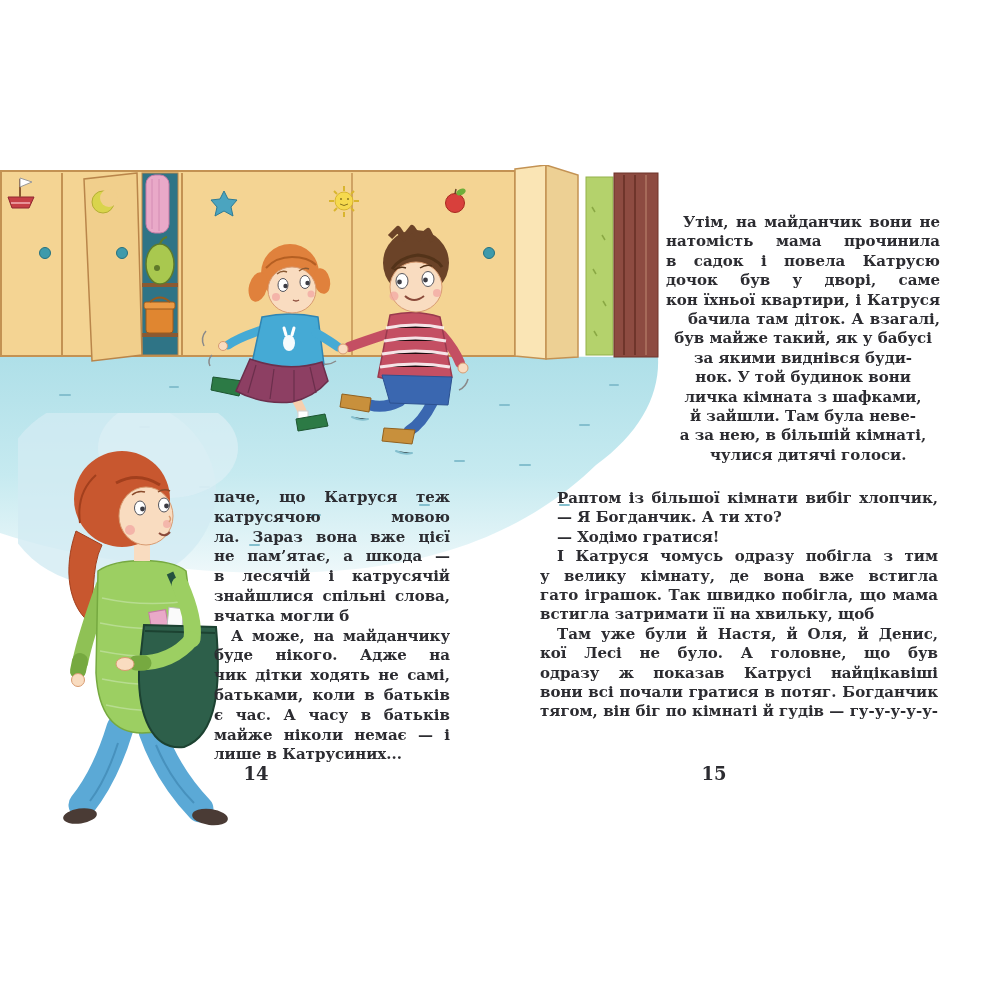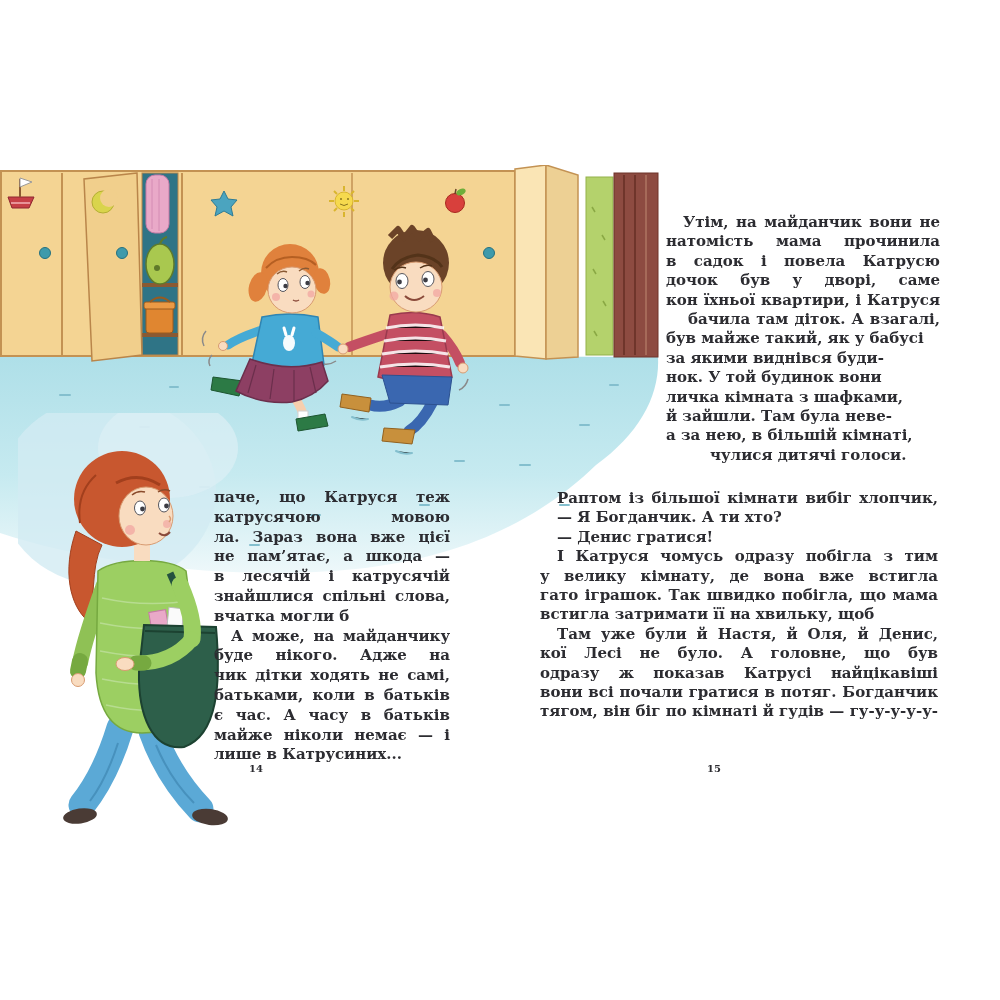--- a/index.html
+++ b/index.html
@@ -4,25 +4,25 @@
 <style>
   html,body{margin:0;padding:0;background:#fff;}
   .page{position:relative;width:1000px;height:1000px;background:#ffffff;overflow:hidden;
         font-family:"DejaVu Serif","Liberation Serif",serif;color:#2c2c31;}
   svg{position:absolute;}
   .col{position:absolute;font-weight:600;}
   .ln{height:19.4px;line-height:19.4px;overflow:hidden;font-size:15px;white-space:normal;}
   .colL .ln{height:19.8px;line-height:19.8px;}
   .j{text-align:justify;}
   .j::after{content:"";display:inline-block;width:100%;height:0;}
-  .r{text-align:left;}
+  .r{text-align:center;}
   .colL{left:214px;top:488px;width:236px;}
   .colRwrap{left:666px;top:213px;width:274px;}
   .colRfull{left:540px;top:489px;width:398px;}
-  .pagenum{position:absolute;top:763px;font-size:10px;font-weight:600;width:60px;text-align:center;}
+  .pagenum{position:absolute;top:763px;font-size:18px;font-weight:600;width:60px;text-align:center;}
   .pnL{left:226px;}
   .pnR{left:684px;}
 </style>
 </head>
 <body>
 
 <div class="page">
 
   <svg style="left:0;top:165px" width="662" height="420" viewBox="0 0 662 420">
     <defs>
@@ -327,21 +327,21 @@
     <div class="ln r">нок. У той будинок вони</div>
     <div class="ln r">личка кімната з шафками,</div>
     <div class="ln r">й зайшли. Там була неве-</div>
     <div class="ln r">а за нею, в більшій кімнаті,</div>
     <div class="ln" style="padding-left:44px">чулися дитячі голоси.</div>
   </div>
 
   <div class="col colRfull">
     <div class="ln j" style="padding-left:17px">Раптом із більшої кімнати вибіг хлопчик, глянув на</div>
     <div class="ln" style="padding-left:17px">— Я Богданчик. А ти хто?</div>
-    <div class="ln" style="padding-left:17px">— Денис гратися!</div>
+    <div class="ln" style="padding-left:17px">— Ходімо гратися!</div>
     <div class="ln j" style="padding-left:17px">І Катруся чомусь одразу побігла з тим хлопчиком</div>
     <div class="ln j">у велику кімнату, де вона вже встигла завважити ба-</div>
     <div class="ln j">гато іграшок. Так швидко побігла, що мама ледве</div>
     <div class="ln">встигла затримати її на хвильку, щоб перевзути.</div>
     <div class="ln j" style="padding-left:17px">Там уже були й Настя, й Оля, й Денис, лише малень-</div>
     <div class="ln j">кої Лесі не було. А головне, що був Богданчик, який</div>
     <div class="ln j">одразу ж показав Катрусі найцікавіші іграшки, а потім</div>
     <div class="ln j">вони всі почали гратися в потяг. Богданчик був паро-</div>
     <div class="ln j">тягом, він біг по кімнаті й гудів — гу-у-у-у-у-у! — а за</div>
   </div>

